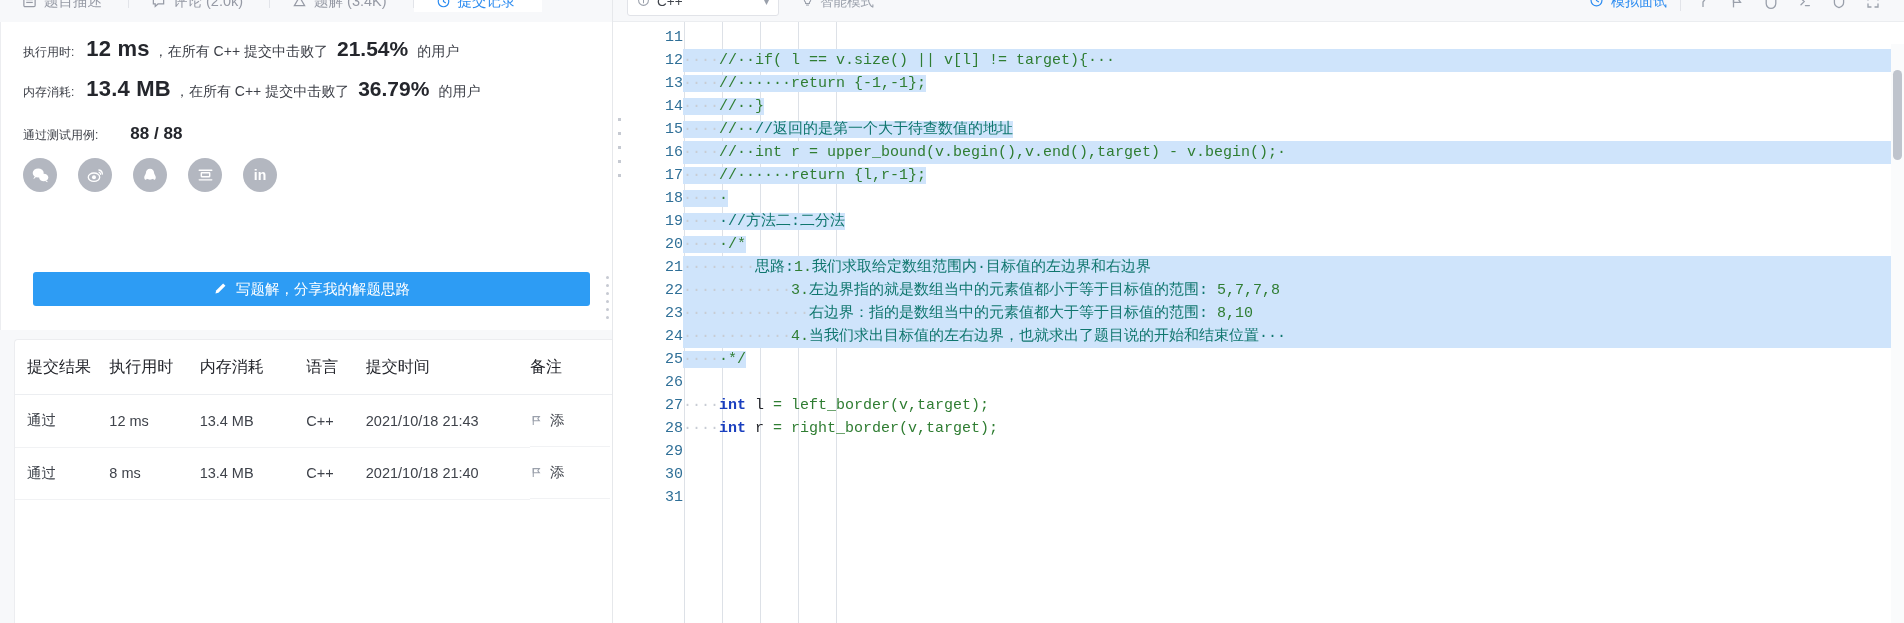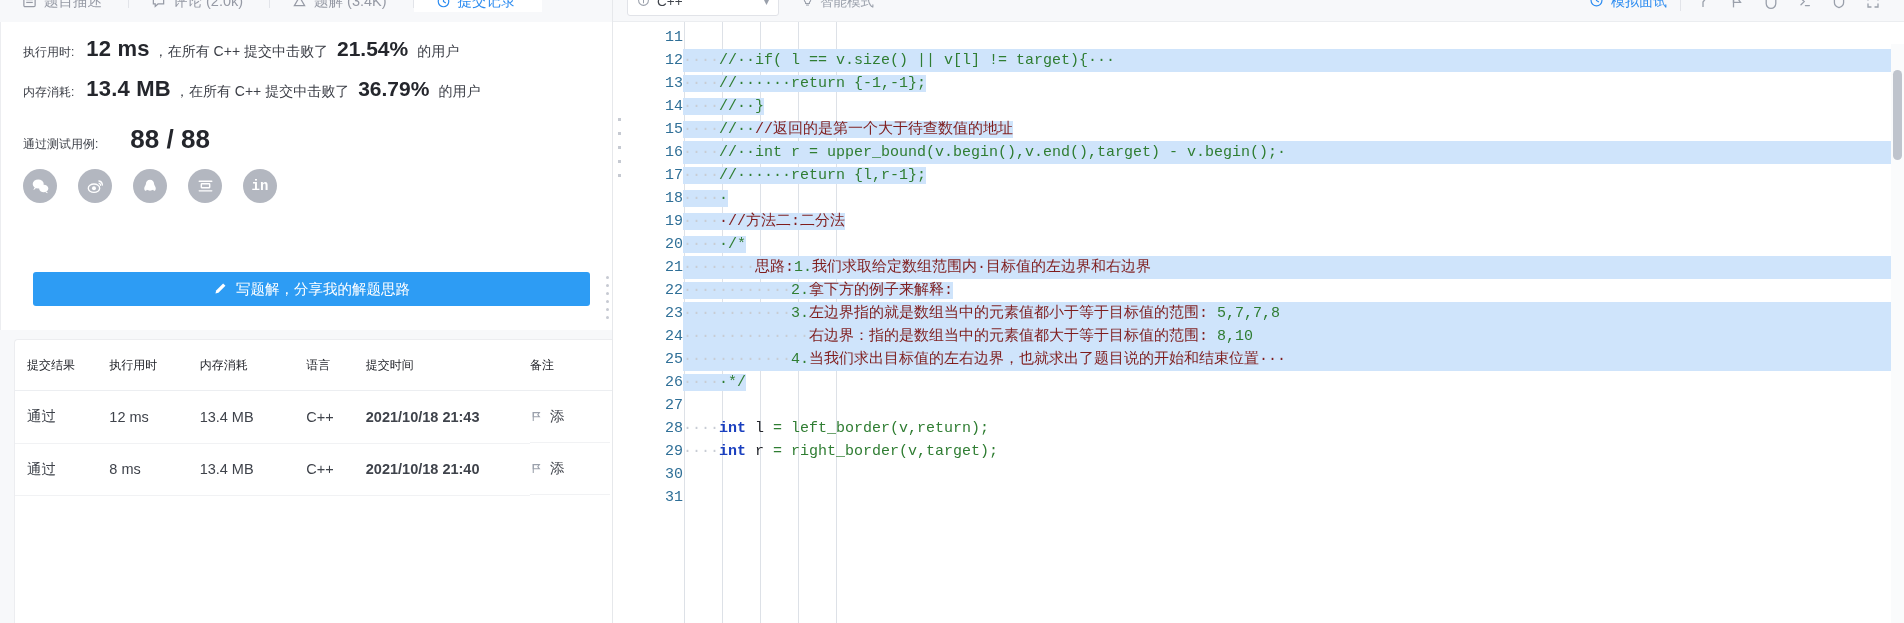--- a/index.html
+++ b/index.html
@@ -63,36 +63,36 @@
   }
   .stat-label { font-size: 12px; color: #3c3f47; margin-right: 12px; }
   .stat-big {
     font-size: 22px; font-weight: 700; color: #24262c;
     letter-spacing: 0.2px;
   }
   .stat-mid { font-size: 14px; color: #3c3f47; margin: 0 4px; }
   .stat-pct { font-size: 21px; font-weight: 700; color: #24262c; margin: 0 5px; }
   .stat-row.mem { margin-top: 14px; text-align: center; }
   .stat-row.cases { margin-top: 22px; gap: 20px; }
-  .stat-cases-val { font-size: 26px; font-weight: 700; color: #24262c; }
+  .stat-cases-val { font-size: 17px; font-weight: 700; color: #24262c; }
 
   .share-label {
     margin-top: 32px;
     font-size: 14.5px; color: #4c5159;
   }
   .share-icons { display: flex; gap: 21px; margin-top: 14px; }
   .sicon {
     width: 34px; height: 34px; border-radius: 50%;
     background: #b3b7c0;
     display: flex; align-items: center; justify-content: center;
     color: #ffffff;
     cursor: pointer;
   }
   .sicon svg { display: block; }
-  .sicon .lin-text { font-size: 14px; font-weight: 700; font-family: Liberation Mono, monospace; }
+  .sicon .lin-text { font-size: 14px; font-weight: 700; font-family: Liberation Sans, sans-serif; }
 
   .write-btn {
     position: absolute; left: 32px; right: 22px; top: 250px;
     height: 34px;
     background: #2d9cf4;
     border-radius: 3px;
     color: #ffffff;
     display: flex; align-items: center; justify-content: center;
     gap: 9px;
     font-size: 14.5px;
@@ -105,37 +105,37 @@
     position: absolute; top: 339px; left: 14px; right: 0; bottom: -6px;
     background: #ffffff;
     border: 1px solid #ecedf0;
     border-right: none;
     border-radius: 4px 0 0 0;
     overflow: hidden;
   }
   table.subs { width: 100%; border-collapse: collapse; table-layout: fixed; }
   table.subs th {
     text-align: left;
-    font-size: 12px; font-weight: 400; color: #24262c;
+    font-size: 16px; font-weight: 400; color: #24262c;
     padding: 17px 0 16px 0;
     border-bottom: 1px solid #eceef1;
     white-space: nowrap;
   }
   table.subs td {
     font-size: 14.5px;
     padding: 16px 0;
     border-bottom: 1px solid #f1f2f4;
     white-space: nowrap;
     color: #3f434b;
   }
   .col-res { width: 92px; padding-left: 12px !important; }
   .col-time { width: 88px; }
   .col-mem { width: 104px; }
   .col-lang { width: 58px; }
-  .col-date { width: 160px; font-weight: bold; }
+  .col-date { width: 160px; }
   .col-note { width: 80px; }
   td.res { color: #36b56a; }
   td.date { color: #9aa0ab; }
   td.note { color: #9aa0ab; display: flex; align-items: center; gap: 7px; padding-left: 2px; }
   td.note svg { display:block; }
 
   
   .right-panel {
     flex: 1 1 auto;
     height: 623px;
@@ -229,21 +229,21 @@
     font-size: 15px;
   }
   .code-line {
     height: 23px; line-height: 23px;
     white-space: pre;
     position: relative;
   }
   .sel { background: #cfe4fb; }
   .ws { color: #c8ccd4; }
   .cmt { color: #2f7d32; }
-  .cmt-cn { color: #7f1d1d; }
+  .cmt-cn { color: #0f766e; }
   .kw { color: #1a3fbf; font-weight: 700; }
   .ident { color: #24262c; }
   .code-vline {
     position: absolute; top: 0; bottom: 0; width: 1px;
     background: #dde1e7;
   }
 
   .vscroll {
     position: absolute; right: 2px; top: 26px;
     width: 9px; height: 90px;
@@ -566,34 +566,33 @@
         <div class="code-line"><span class="sel"><span class="ws">····</span><span class="cmt">//······return {l,r-1};</span></span></div>
 
         <div class="code-line"><span class="sel"><span class="ws">····</span><span class="cmt">·</span></span></div>
 
         <div class="code-line"><span class="sel"><span class="ws">····</span><span class="cmt-cn">·//方法二:二分法</span></span></div>
 
         <div class="code-line"><span class="sel"><span class="ws">····</span><span class="cmt">·/*</span></span></div>
 
         <div class="code-line sel"><span class="ws">········</span><span class="cmt-cn">思路:</span><span class="cmt">1.</span><span class="cmt-cn">我们求取给定数组范围内·目标值的左边界和右边界</span></div>
 
-        <div class="code-line"><span class="sel"><span class="ws">············</span><span class="cmt">2.</span><span class="cmt-cn">拿下方的例子来解释:</span></span></div>
 
 
         <div class="code-line sel"><span class="ws">············</span><span class="cmt">3.</span><span class="cmt-cn">左边界指的就是数组当中的元素值都小于等于目标值的范围: </span><span class="cmt">5,7,7,8</span></div>
 
         <div class="code-line sel"><span class="ws">··············</span><span class="cmt-cn">右边界：指的是数组当中的元素值都大于等于目标值的范围: </span><span class="cmt">8,10</span></div>
 
         <div class="code-line sel"><span class="ws">············</span><span class="cmt">4.</span><span class="cmt-cn">当我们求出目标值的左右边界，也就求出了题目说的开始和结束位置···</span></div>
 
         <div class="code-line"><span class="sel"><span class="ws">····</span><span class="cmt">·*/</span></span></div>
 
         <div class="code-line"></div>
 
-        <div class="code-line"><span class="ws">····</span><span class="kw">int</span><span class="ident"> l </span><span class="cmt">= left_border(v,return);</span></div>
+        <div class="code-line"><span class="ws">····</span><span class="kw">int</span><span class="ident"> l </span><span class="cmt">= left_border(v,target);</span></div>
 
         <div class="code-line"><span class="ws">····</span><span class="kw">int</span><span class="ident"> r </span><span class="cmt">= right_border(v,target);</span></div>
 
         <div class="code-line"></div>
       </div>
 
       <div class="vscroll-track">
         <div class="vscroll"></div>
       </div>
     </div>

